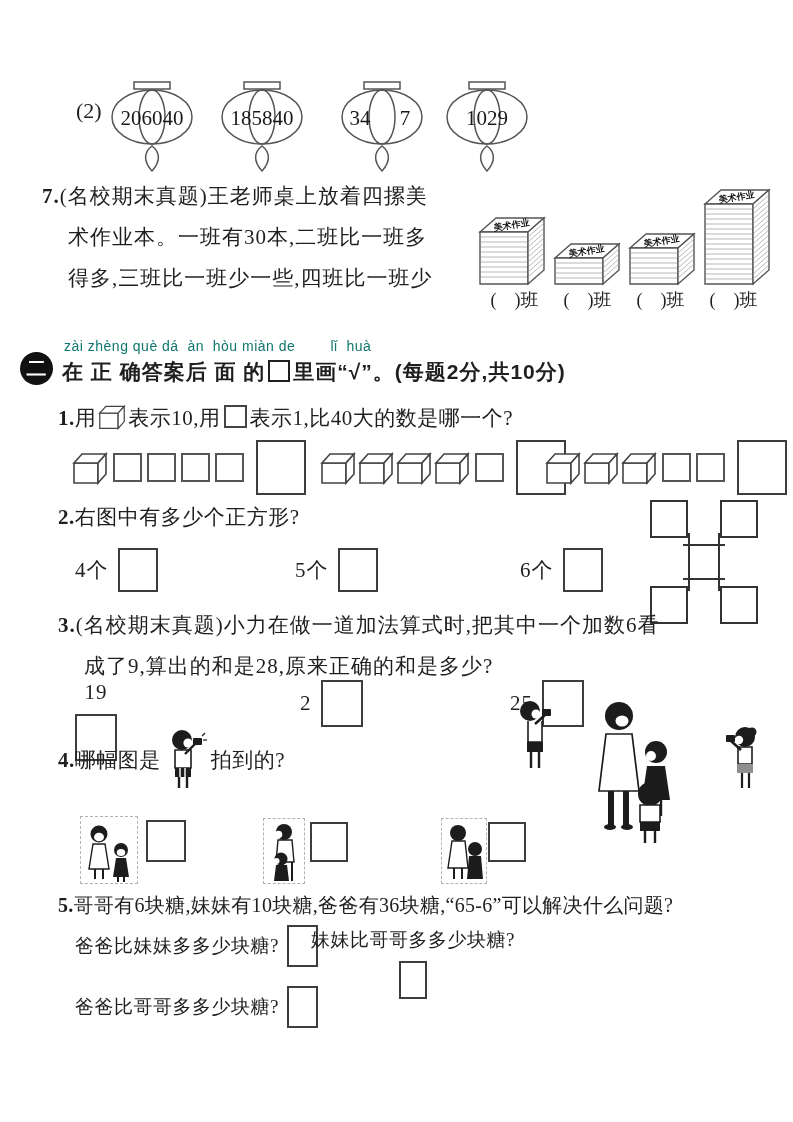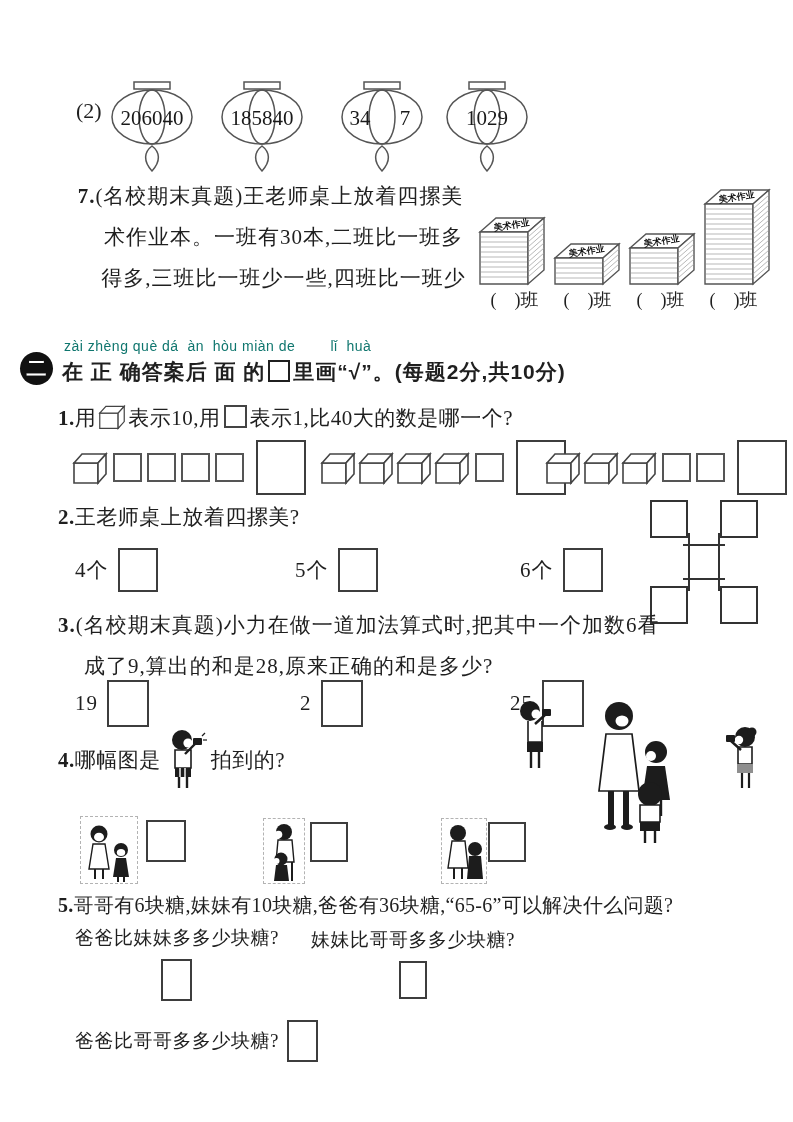--- a/index.html
+++ b/index.html
@@ -92,21 +92,21 @@
     <text x="69" y="45" class="lantern-num">7</text>
   </svg>
   <svg class="abs" style="left:441px;top:80px;" width="92" height="94" viewBox="0 0 92 94">
     <rect x="28" y="2" width="36" height="7" class="lnt"></rect>
     <ellipse cx="46" cy="37" rx="40" ry="27" class="lnt"></ellipse>
     <ellipse cx="46" cy="37" rx="13" ry="27" class="lnt"></ellipse>
     <path d="M46,66 C38,72 37,81 46,91 C55,81 54,72 46,66 Z" class="lnt"></path>
     <text x="46" y="45" class="lantern-num">1029</text>
   </svg>
 
-  <div class="abs" style="left:58px;top:176px;width:425px;text-align:center;">
+  <div class="abs" style="left:42px;top:176px;width:425px;">
     <div class="qline"><span class="qnum">7.</span><span>(名校期末真题)王老师桌上放着四摞美</span></div>
     <div class="qline indent">术作业本。一班有30本,二班比一班多</div>
     <div class="qline indent">得多,三班比一班少一些,四班比一班少</div>
   </div>
 
   <div class="abs" style="left:478px;top:178px;">
     <div id="q7-stacks">
         <svg width="72" height="80" viewBox="0 0 72 80">
           <polygon points="2,26 50,26 66,12 18,12" class="st"></polygon>
           <polygon points="2,26 50,26 50,78 2,78" class="st"></polygon>
@@ -272,21 +272,21 @@
         <polygon points="2,12 26,12 26,32 2,32" class="ln"></polygon>
         <polygon points="2,12 10,3 34,3 26,12" class="ln"></polygon>
         <polygon points="26,12 34,3 34,23 26,32" class="ln"></polygon>
       </svg>
       <span class="unit-square"></span>
       <span class="unit-square"></span>
       <span class="answer-box big"></span>
     </div>
 
   <div class="abs qtext" style="left:58px;top:503px;">
-    <span class="qnum">2.</span><span>王老师桌上放着四摞美?</span>
+    <span class="qnum">2.</span><span>右图中有多少个正方形?</span>
   </div>
   <div class="abs opt" style="left:75px;top:548px;">
     <span class="opt-label">4个</span>
     <span class="answer-box q2box"></span>
   </div>
   <div class="abs opt" style="left:295px;top:548px;">
     <span class="opt-label">5个</span>
     <span class="answer-box q2box"></span>
   </div>
   <div class="abs opt" style="left:520px;top:548px;">
@@ -301,21 +301,21 @@
     <line x1="44" y1="36" x2="44" y2="94" class="fig"></line>
     <line x1="74" y1="36" x2="74" y2="94" class="fig"></line>
     <line x1="38" y1="48" x2="80" y2="48" class="fig"></line>
     <line x1="38" y1="82" x2="80" y2="82" class="fig"></line>
   </svg>
 
   <div class="abs" style="left:58px;top:605px;">
     <div class="qline"><span class="qnum">3.</span><span>(名校期末真题)小力在做一道加法算式时,把其中一个加数6看</span></div>
     <div class="qline indent">成了9,算出的和是28,原来正确的和是多少?</div>
   </div>
-  <div class="abs opt" style="left:75px;top:680px;">
+  <div class="abs opt" style="left:75px;top:680px;flex-direction:column;">
     <span class="opt-label">19</span>
     <span class="answer-box md"></span>
   </div>
   <div class="abs opt" style="left:300px;top:680px;">
     <span class="opt-label">2</span>
     <span class="answer-box md"></span>
   </div>
   <div class="abs opt" style="left:510px;top:680px;">
     <span class="opt-label">25</span>
     <span class="answer-box md"></span>
@@ -424,26 +424,26 @@
       <line x1="18" y1="46" x2="18" y2="57" stroke="#1c1c1c" stroke-width="2"></line>
       <circle cx="31" cy="27" r="7" fill="#1c1c1c"></circle>
       <path d="M25,34 L37,34 L39,57 L23,57 Z" fill="#1c1c1c"></path>
     </svg>
   </div>
   <span class="abs answer-box" style="left:488px;top:822px;width:38px;height:40px;"></span>
 
   <div class="abs" style="left:58px;top:892px;font-size:20px;white-space:nowrap;letter-spacing:.3px;">
     <span class="qnum">5.</span><span>哥哥有6块糖,妹妹有10块糖,爸爸有36块糖,“65-6”可以解决什么问题?</span>
   </div>
-  <div class="abs q5row" style="left:75px;top:925px;flex-direction:column;">
+  <div class="abs q5row" style="left:75px;top:925px;">
     <span class="q5text">爸爸比妹妹多多少块糖?</span>
     <span class="answer-box sm"></span>
   </div>
   <div class="abs q5row" style="left:311px;top:927px;flex-direction:column;">
     <span class="q5text">妹妹比哥哥多多少块糖?</span>
     <span class="answer-box xs"></span>
   </div>
-  <div class="abs q5row" style="left:75px;top:1020px;">
+  <div class="abs q5row" style="left:75px;top:986px;">
     <span class="q5text">爸爸比哥哥多多少块糖?</span>
     <span class="answer-box sm"></span>
   </div>
 
 </div>
 
 </body></html>

